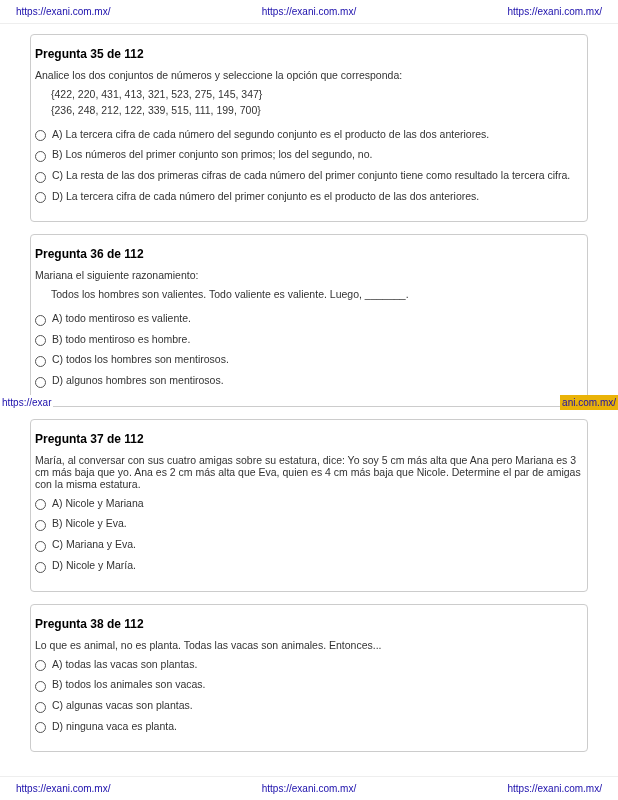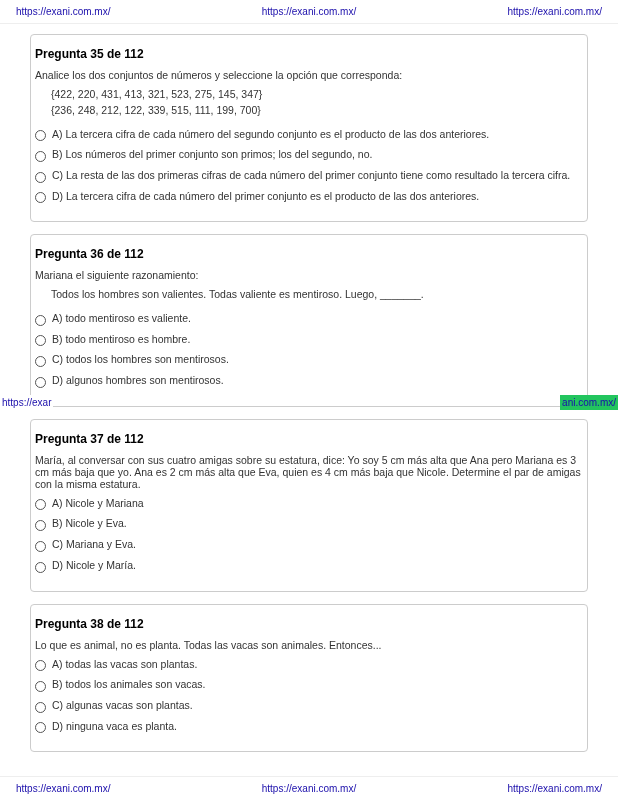--- a/index.html
+++ b/index.html
@@ -119,21 +119,21 @@
       <li class="option-item">
         <span class="radio-circle"></span>
         <span>D) La tercera cifra de cada número del primer conjunto es el producto de las dos anteriores.</span>
       </li>
     </ul>
   </div>
 
   <div class="question-block">
     <div class="question-title">Pregunta 36 de 112</div>
     <div class="question-instruction">Mariana el siguiente razonamiento:</div>
-    <div class="question-data">Todos los hombres son valientes. Todas valiente es mentiroso. Luego, _______.</div>
+    <div class="question-data">Todos los hombres son valientes. Todo valiente es valiente. Luego, _______.</div>
     <ul class="options-list">
       <li class="option-item">
         <span class="radio-circle"></span>
         <span>A) todo mentiroso es valiente.</span>
       </li>
       <li class="option-item">
         <span class="radio-circle"></span>
         <span>B) todo mentiroso es hombre.</span>
       </li>
       <li class="option-item">
@@ -189,19 +189,19 @@
       <li class="option-item">
         <span class="radio-circle"></span>
         <span>D) ninguna vaca es planta.</span>
       </li>
     </ul>
   </div>
 
 </div>
 
 <div style="position:fixed; left:0; top:395px; font-size:10px; color:#1a0dab; background:#fff; padding:2px;">https://exar</div>
-<div style="position:fixed; right:0; top:395px; font-size:10px; color:#1a0dab; background:#22c55e; padding:2px;">ani.com.mx/</div>
+<div style="position:fixed; right:0; top:395px; font-size:10px; color:#1a0dab; background:#eab308; padding:2px;">ani.com.mx/</div>
 
 <div class="footer-bar">
   <a class="url-link">https://exani.com.mx/</a>
   <a class="url-link">https://exani.com.mx/</a>
   <a class="url-link">https://exani.com.mx/</a>
 </div>
 
 </body></html>

